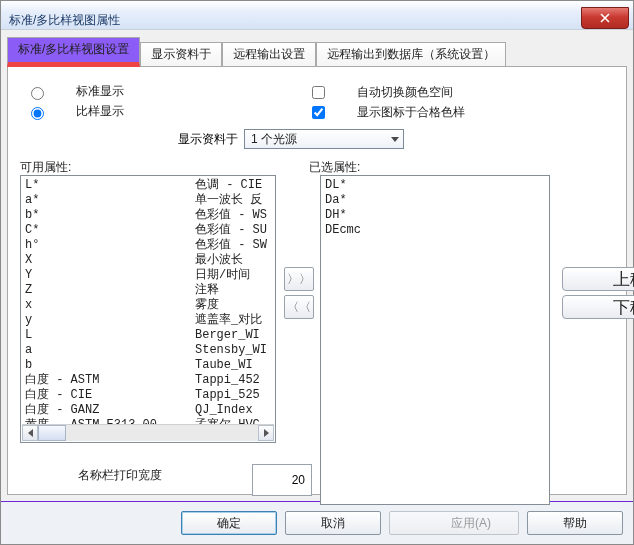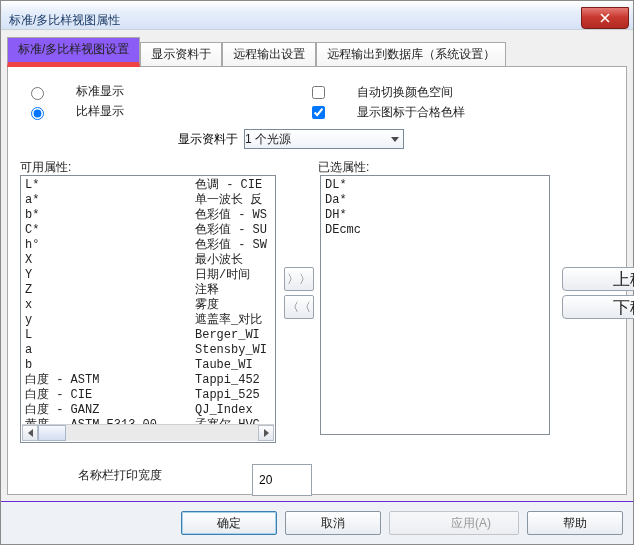--- a/index.html
+++ b/index.html
@@ -95,21 +95,21 @@
     align-items: center;
   }
   .selbox {
     width: 160px;
     height: 20px;
     border: 1px solid #7a8a99;
     background: linear-gradient(to bottom, #ffffff, #eef2f8);
     display: flex;
     align-items: center;
     justify-content: space-between;
-    padding: 0 4px 0 0;
+    padding: 0 4px 0 6px;
     font-size: 12px;
     box-sizing: border-box;
     color: #222;
   }
   .selbox .arrow {
     width: 0; height: 0;
     border-left: 4px solid transparent;
     border-right: 4px solid transparent;
     border-top: 5px solid #4a4a4a;
   }
@@ -198,21 +198,21 @@
     display:flex; align-items:center; justify-content:center;padding-left:44px;
   }
   .textin {
     position: absolute;
     border: 1px solid #9aa3ad;
     background: #ffffff;
     height: 20px;
     box-sizing: border-box;
     padding: 15px 6px;
     font-size: 12px;
-    text-align: left;
+    text-align: right;
     width: 60px;
   }
   .footer {
     height: 42px;
     border-top: 1px solid #6d28d9;
     background: #eef1f5;
     display: flex;
     align-items: center;
     justify-content: flex-end;
     padding-right: 10px;
@@ -283,21 +283,21 @@
 
     <div class="sel-wrap" style="left:170px; top:62px;">
       <span style="margin-right:6px;">显示资料于</span>
       <div class="selbox">
         <span>1 个光源</span>
         <span class="arrow"></span>
       </div>
     </div>
 
     <span class="lbl" style="left:12px; top:92px;">可用属性:</span>
-    <span class="lbl" style="left:310px; top:92px;">已选属性:</span>
+    <span class="lbl" style="left:301px; top:92px;">已选属性:</span>
 
     <div class="listbox" style="left:12px; top:108px; width:256px; height:268px;">
       <div class="listcols">
         <div class="listcol" id="avail-col1" style="width:170px;">
             <span>L*</span>
             <span>a*</span>
             <span>b*</span>
             <span>C*</span>
             <span>h°</span>
             <span>X</span>
@@ -341,21 +341,21 @@
         <div style="flex:1"></div>
         <div class="hbtn">
             <span class="tri-r"></span>
           </div>
       </div>
     </div>
 
     <div class="transfer-btn" style="left:276px; top:200px;">〉〉</div>
     <div class="transfer-btn" style="left:276px; top:228px;">〈〈</div>
 
-    <div class="listbox" style="left:312px; top:108px; width:230px; height:260px;">
+    <div class="listbox" style="left:312px; top:108px; width:230px; height:330px;">
       <div class="list-sel" id="sel-col">
           <div>DL*</div>
           <div>Da*</div>
           <div>DH*</div>
           <div>DEcmc</div>
         </div>
     </div>
 
     <div class="sidebtn" style="left:554px; top:200px;">上移</div>
     <div class="sidebtn" style="left:554px; top:228px;">下移</div>

